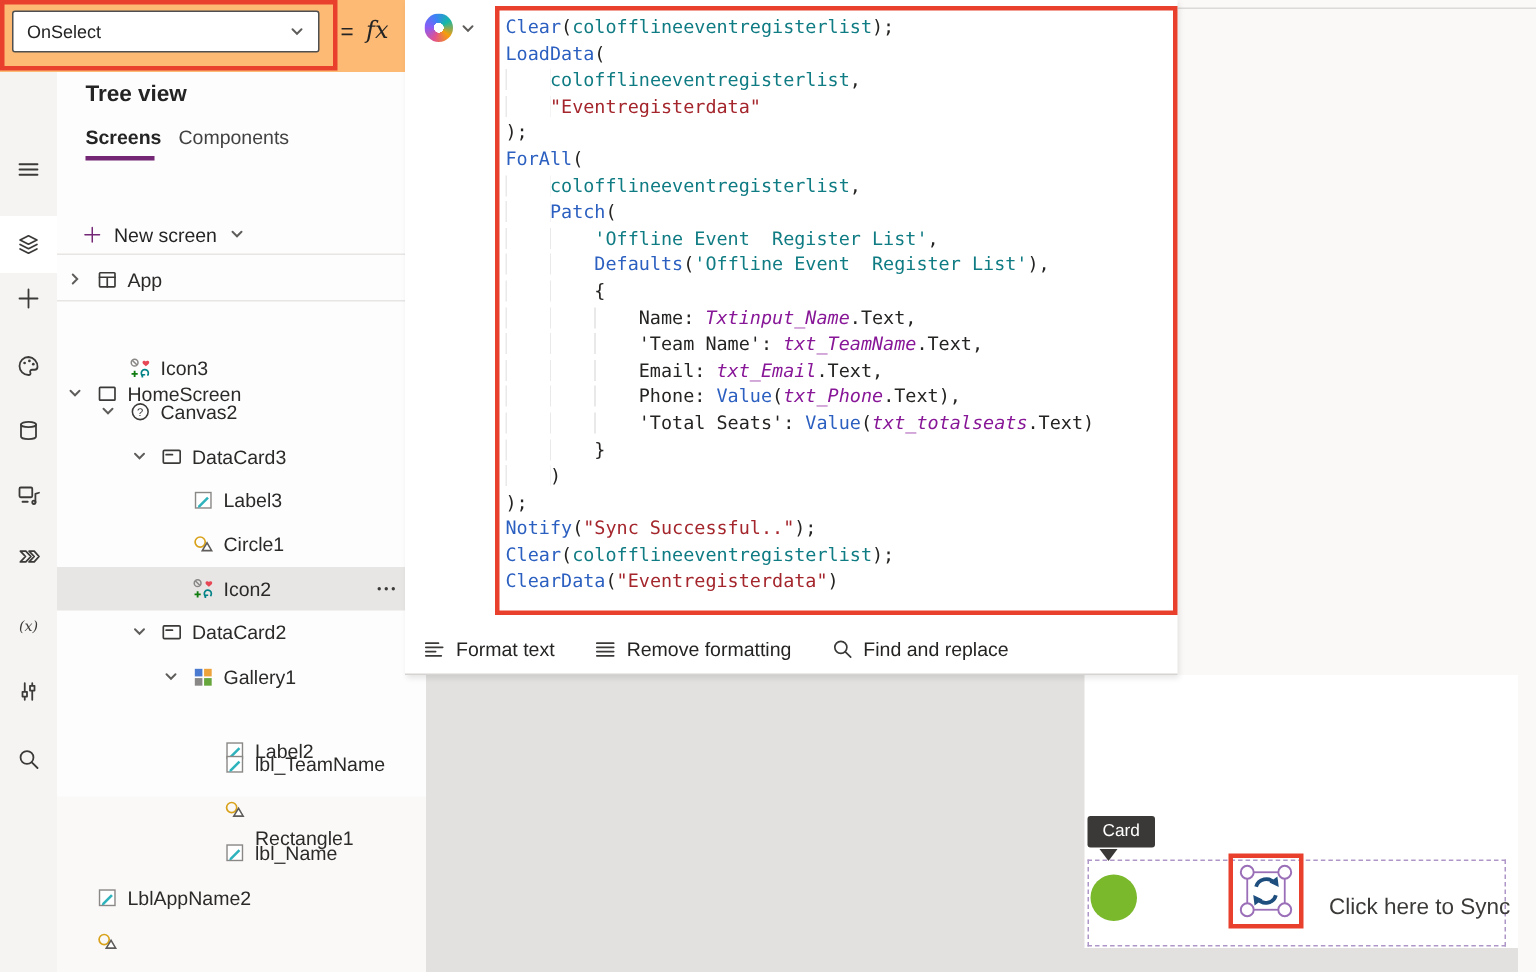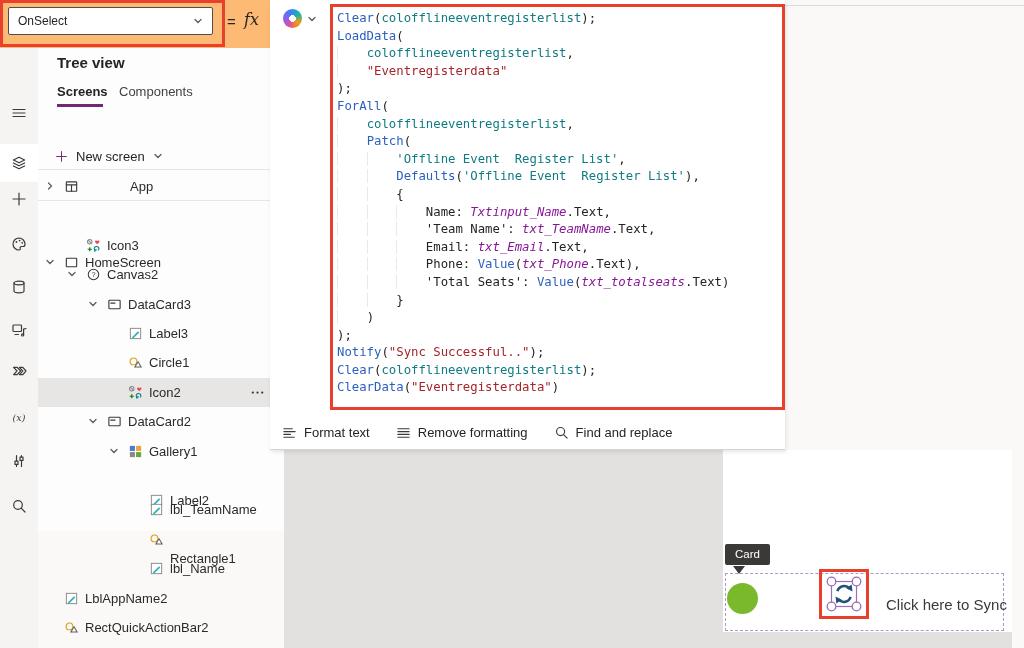--- a/index.html
+++ b/index.html
@@ -221,21 +221,21 @@
           <svg viewBox="0 0 10 10" width="10" height="10" fill="none" stroke="#5f5d5b" stroke-width="1.3" stroke-linecap="round">
             <path d="M3.5 2 6.5 5 3.5 8"></path>
           </svg>
         </span>
         <span class="ic node-ic" style="left: 26px;">
           <svg viewBox="0 0 16 16" fill="none" stroke="#3b3a39" stroke-width="1.2" stroke-linecap="round" stroke-linejoin="round">
             <rect x="2.5" y="3" width="11" height="10" rx="0.5"></rect>
             <path d="M2.5 6.2h11M8 6.2V13"></path>
           </svg>
         </span>
-        <span class="lbl" style="left: 47px; margin-left: 45px;">App</span>
+        <span class="lbl" style="left: 47px;">App</span>
       </div>
       <div class="tree-row" style="top: 153px; margin-top: 47px;">
         <span class="ic chev" style="left: 7px;">
           <svg viewBox="0 0 10 10" width="10" height="10" fill="none" stroke="#5f5d5b" stroke-width="1.3" stroke-linecap="round">
             <path d="M2 3.5 5 6.5 8 3.5"></path>
           </svg>
         </span>
         <span class="ic node-ic" style="left: 26px;">
           <svg viewBox="0 0 16 16" fill="none" stroke="#3b3a39" stroke-width="1.2" stroke-linecap="round" stroke-linejoin="round">
             <rect x="2.5" y="3.5" width="11" height="9" rx="0.5"></rect>
@@ -401,21 +401,20 @@
         </span>
         <span class="lbl" style="left: 47px;">LblAppName2</span>
       </div>
       <div class="tree-row" style="top: 565px;">
         <span class="ic node-ic" style="left: 26px;">
           <svg viewBox="0 0 16 16">
             <circle cx="5.8" cy="6.8" r="3.6" fill="none" stroke="#d9a21b" stroke-width="1.2"></circle>
             <path d="M7.3 12.9 10.7 7.3l3.3 5.6z" fill="#fff" stroke="#5f5d5b" stroke-width="1.1"></path>
           </svg>
         </span>
-        <span class="lbl" style="left: 47px;">RectQuickActionBar2</span>
       </div>
     </div>
   <div class="tv-scrollbar"></div>
 </div>
 
 <div class="canvas-area">
   <div class="app-screen"></div>
   <div class="card-row"></div>
   <div class="green-circle"></div>
   <div class="tooltip">

